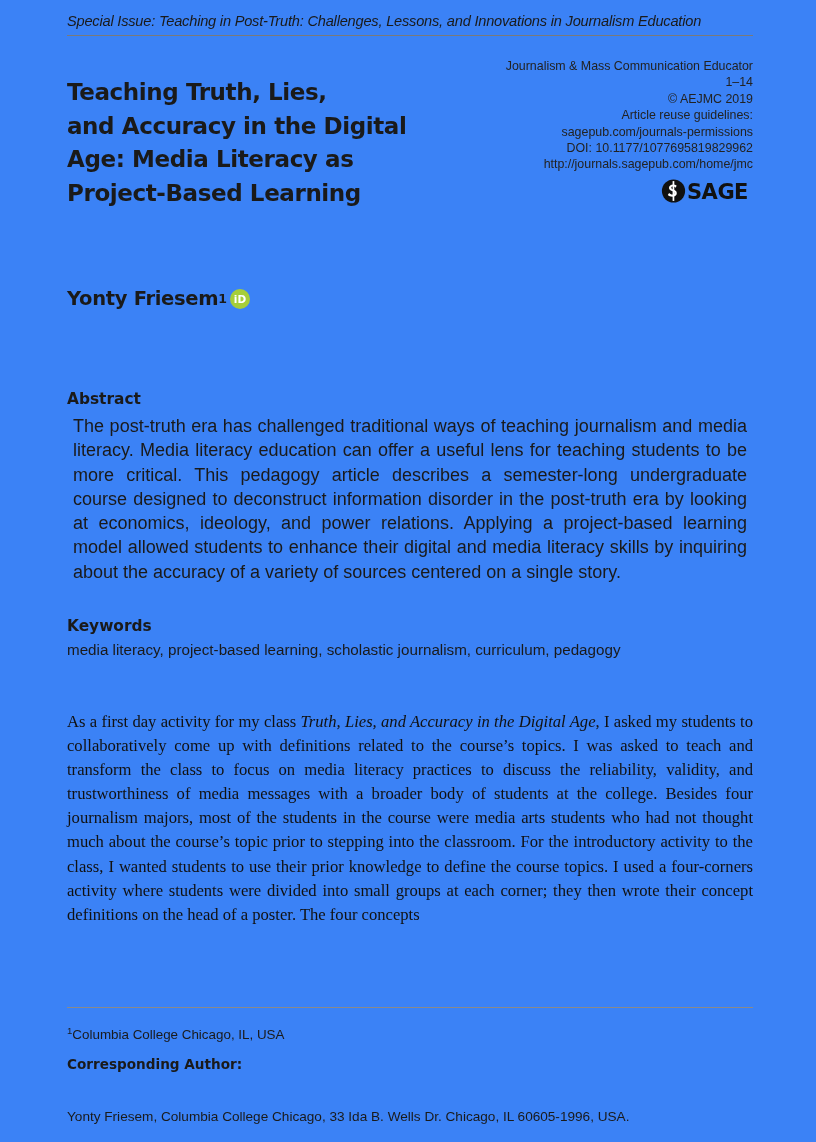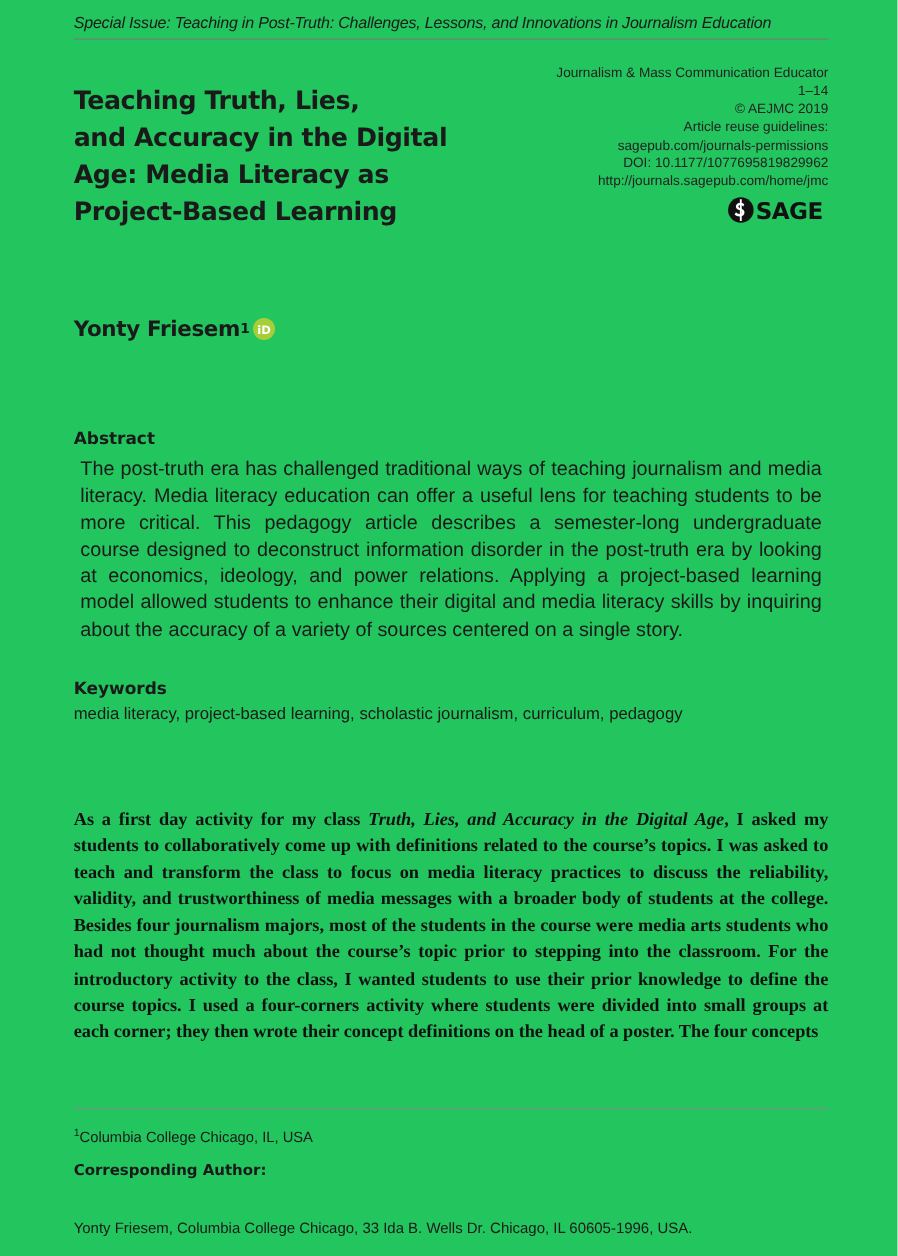--- a/index.html
+++ b/index.html
@@ -10,21 +10,21 @@
   }
   body {
     font-family: "Liberation Sans", sans-serif;
     color: #000000;
   }
   .page {
     position: relative;
     width: 816px;
     height: 1142px;
     margin: 0 auto;
-    background: #22c55e;
+    background: #3b82f6;
     overflow: hidden;
     box-sizing: border-box;
   }
 
   
   .special-issue-head {
     position: absolute;
     left: 67px;
     top: 12px;
     width: 686px;
@@ -147,23 +147,22 @@
     font-size: 15.2px;
     line-height: 24.3px;
     color: #1a1a1a;
     margin: 0;
   }
 
   
   .body-block {
     position: absolute;
     left: 67px;
-    top: 733px;
-    width: 686px;
-    font-weight: bold;
+    top: 710px;
+    width: 686px;
   }
   .body-text {
     font-family: "Liberation Serif", serif;
     font-size: 16.6px;
     line-height: 24.1px;
     text-align: justify;
     color: #111111;
     margin: 0;
     hyphens: none;
   }

